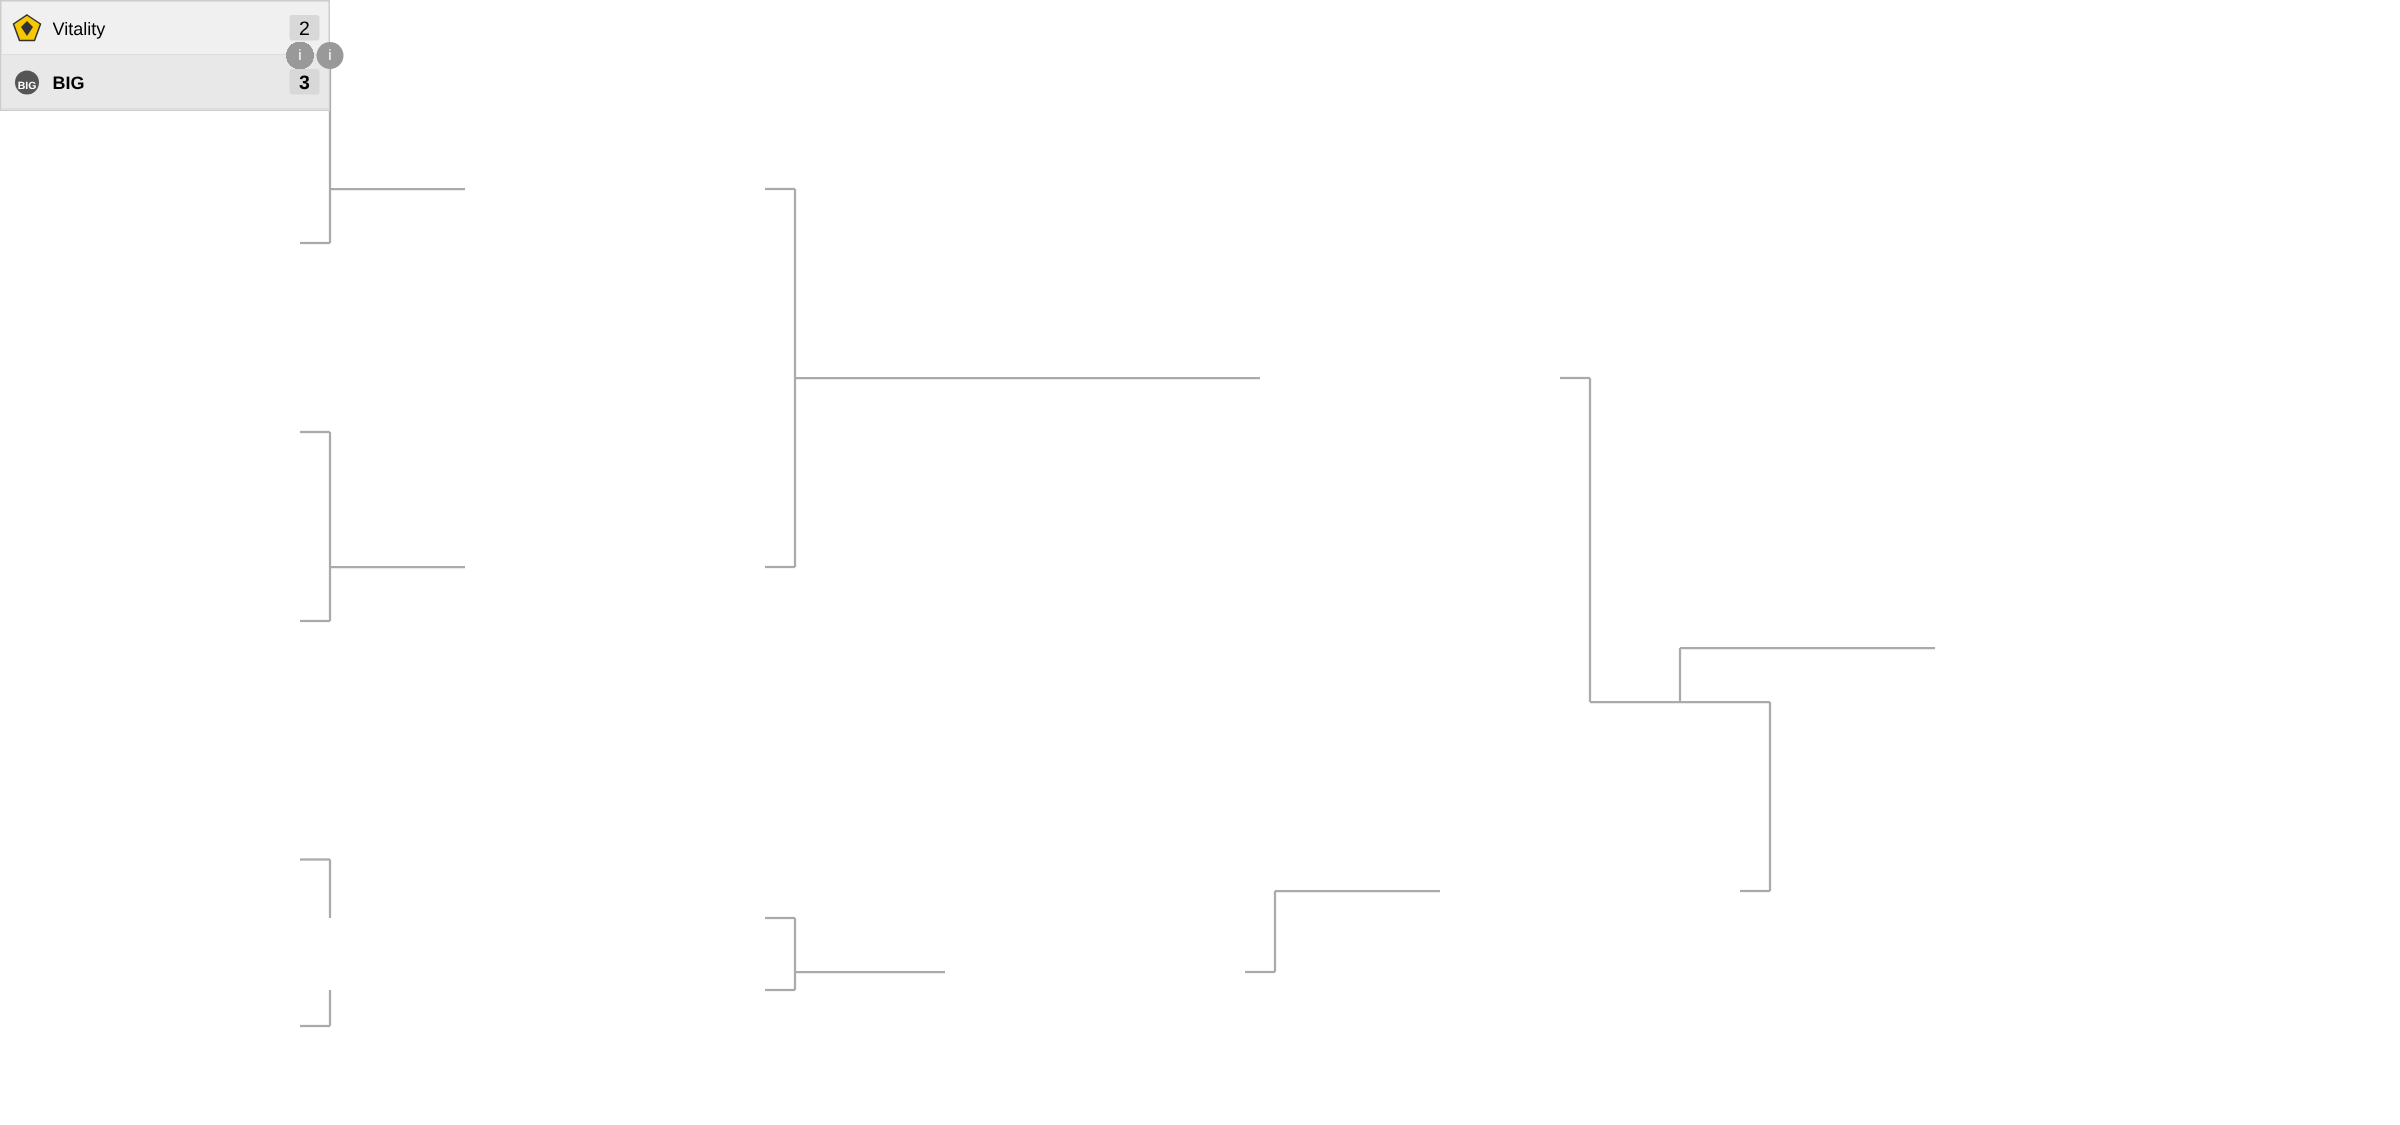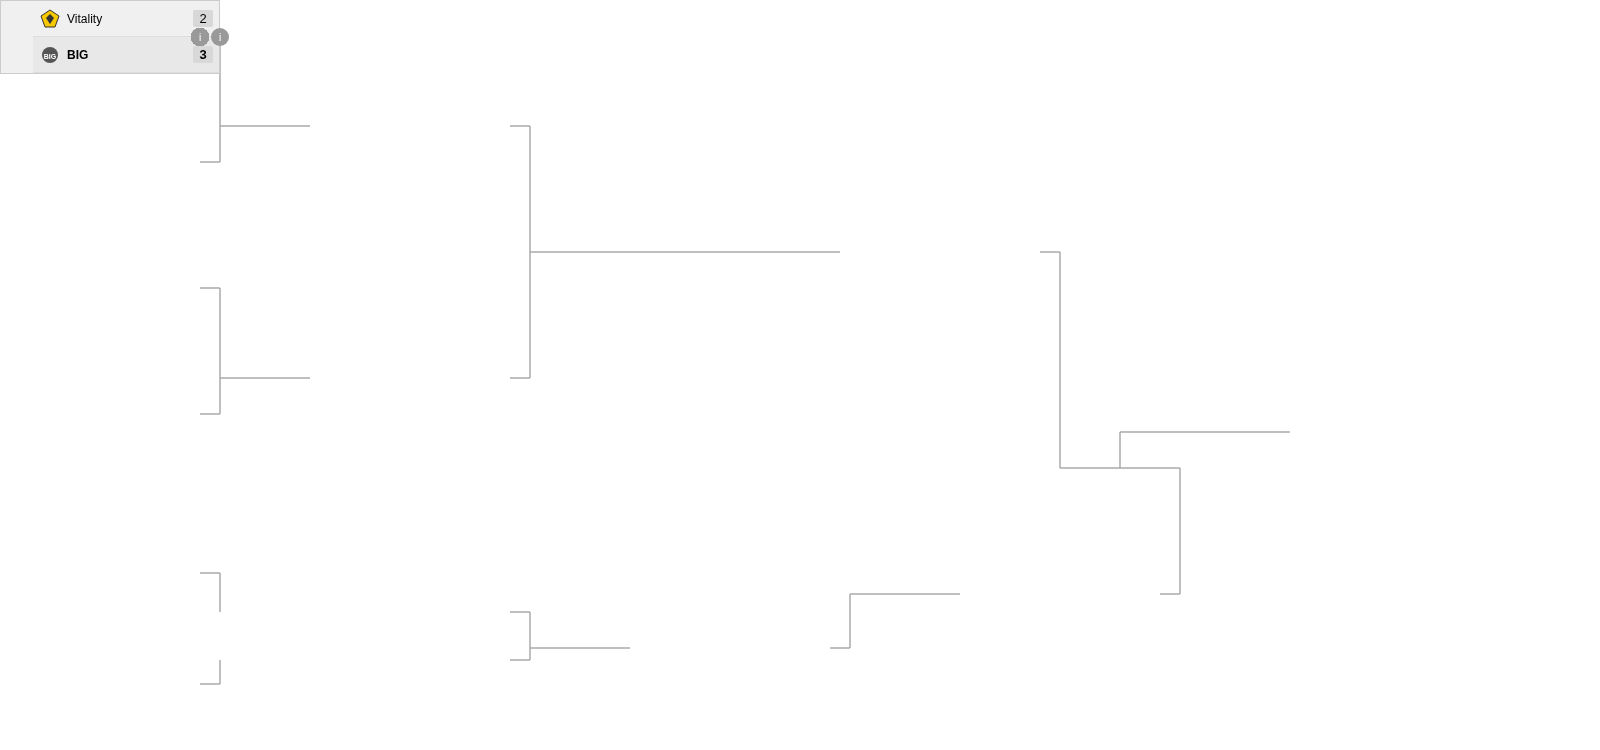--- a/index.html
+++ b/index.html
@@ -20,21 +20,20 @@
       background: #f0f0f0;
       border: 1px solid #ccc;
       width: 200px;
     }
     .match-row {
       display: flex;
       align-items: center;
       height: 36px;
       padding: 0 6px;
       border-bottom: 1px solid #ddd;
-      margin-left: 32px;
     }
     .match-row:last-child {
       border-bottom: none;
     }
     .match-row.winner {
       background: #e8e8e8;
       font-weight: bold;
     }
     .team-logo {
       width: 22px;

